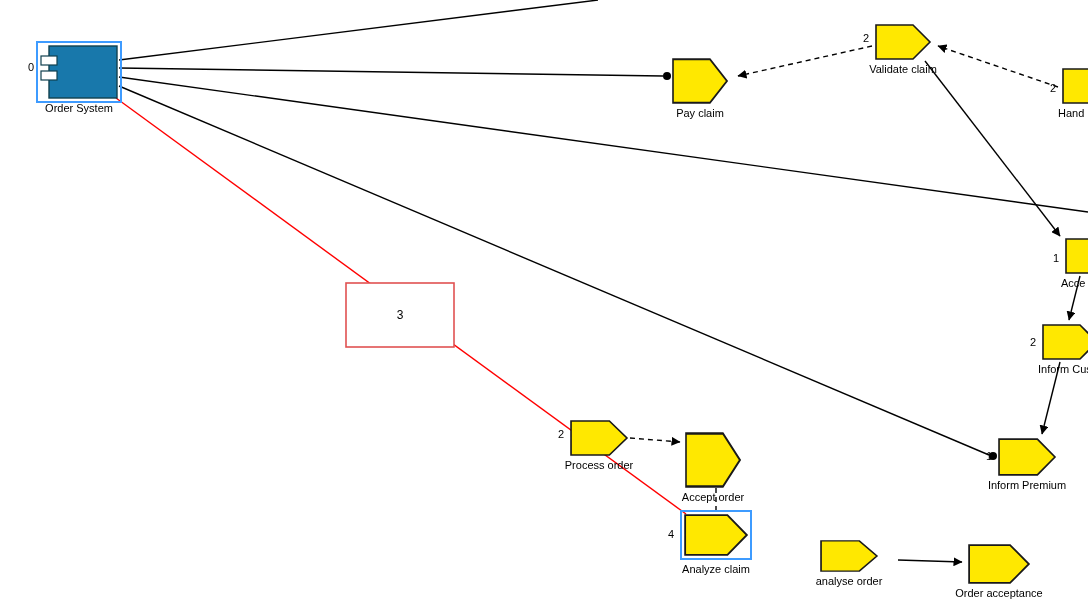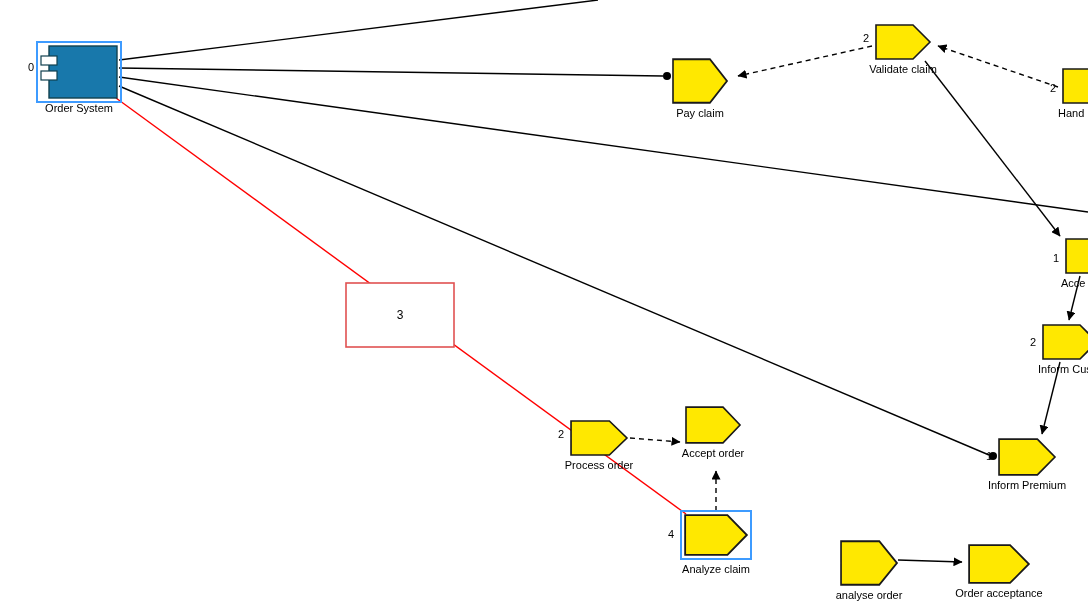--- a/index.html
+++ b/index.html
@@ -139,37 +139,37 @@
   </div>
 
   <div class="node arrow-node" style="left:570px;top:420px;width:58px;height:36px">
     <svg viewBox="0 0 56 36" preserveAspectRatio="none">
         <polygon points="1,1 38,1 55,18 38,35 1,35"></polygon>
       </svg>
     <span class="badge">2</span>
     <span class="label">Process order</span>
   </div>
 
-  <div class="node arrow-node" style="left:685px;top:406px;width:56px;height:38px">
+  <div class="node arrow-node" style="left:685px;top:432px;width:56px;height:56px">
     <svg viewBox="0 0 56 36" preserveAspectRatio="none">
         <polygon points="1,1 38,1 55,18 38,35 1,35"></polygon>
       </svg>
     <span class="badge"></span>
     <span class="label">Accept order</span>
   </div>
 
   <div class="node arrow-node selected" style="left:684px;top:514px;width:64px;height:42px">
     <svg viewBox="0 0 56 36" preserveAspectRatio="none">
         <polygon points="1,1 38,1 55,18 38,35 1,35"></polygon>
       </svg>
     <span class="badge" style="top:14px;right:calc(100% + 10px)">4</span>
     <span class="label" style="top:calc(100% + 7px)">Analyze claim</span>
   </div>
 
-  <div class="node arrow-node" style="left:840px;top:540px;width:58px;height:46px">
+  <div class="node arrow-node" style="left:820px;top:540px;width:58px;height:32px">
     <svg viewBox="0 0 56 36" preserveAspectRatio="none">
         <polygon points="1,1 38,1 55,18 38,35 1,35"></polygon>
       </svg>
     <span class="badge"></span>
     <span class="label">analyse order</span>
   </div>
 
   <div class="node arrow-node" style="left:968px;top:544px;width:62px;height:40px">
     <svg viewBox="0 0 56 36" preserveAspectRatio="none">
         <polygon points="1,1 38,1 55,18 38,35 1,35"></polygon>

